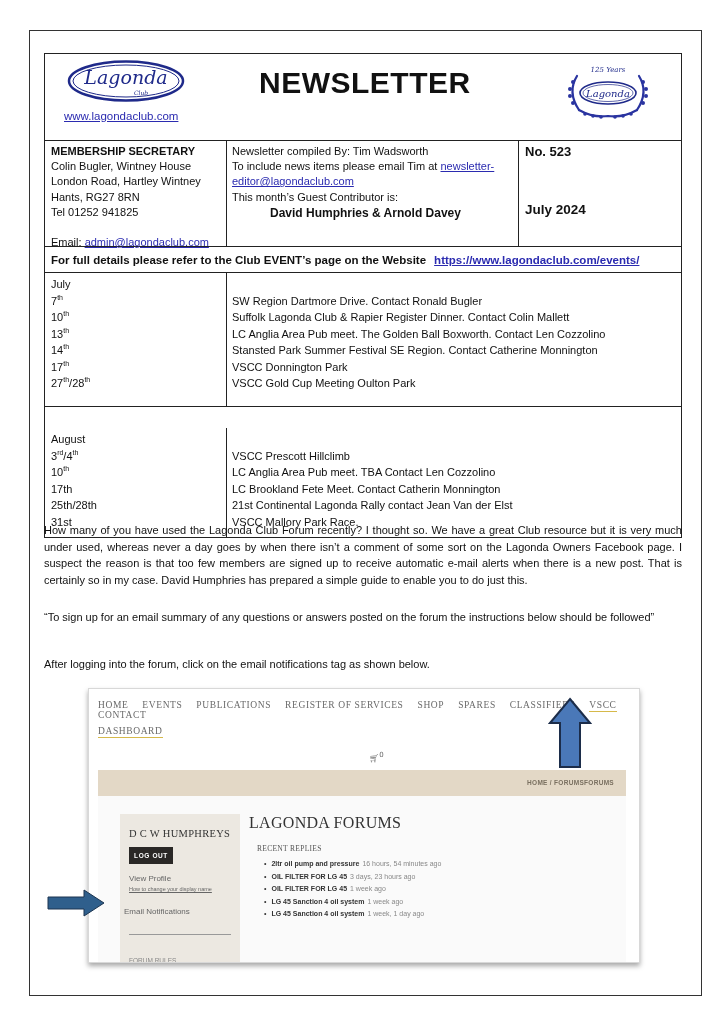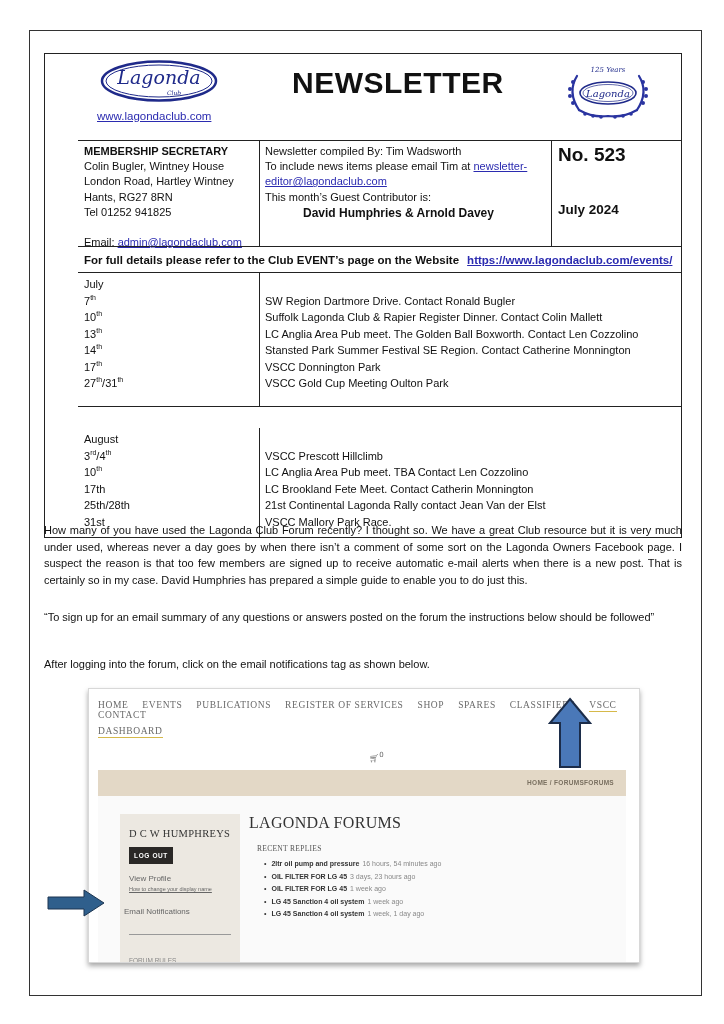--- a/index.html
+++ b/index.html
@@ -5,21 +5,21 @@
   * { box-sizing: border-box; margin: 0; padding: 0; }
   html, body { width: 724px; height: 1024px; background: #ffffff; overflow: hidden; }
   body { position: relative; font-family: "Liberation Sans", sans-serif; color: #111; }
 
   .page-border {
     position: absolute; left: 29px; top: 30px; width: 673px; height: 966px;
     border: 1.5px solid #333;
   }
 
   
-  .htable { position: absolute; left: 44px; top: 53px; width: 638px; border: 1.5px solid #222; padding-left: 33px; }
+  .htable { position: absolute; left: 44px; top: 53px; width: 638px; border: 1.5px solid #222; }
   .hrow { display: flex; border-bottom: 1.5px solid #222; }
   .hrow:last-child { border-bottom: none; }
   .cell { border-right: 1.5px solid #222; }
   .cell:last-child { border-right: none; }
 
   .row-title { height: 87px; }
   .logo-cell { width: 182px; position: relative; border-right: none; }
   .title-cell { flex: 1; position: relative; border-right: none; }
   .crest-cell { width: 140px; position: relative; }
 
@@ -34,21 +34,21 @@
   }
   .crest { position: absolute; left: 22px; top: 8px; width: 90px; height: 58px; }
 
   .row-info { height: 106px; }
   .secretary-cell { width: 182px; padding: 3px 6px; font-size: 11px; line-height: 15.2px; }
   .compiler-cell { width: 292px; padding: 3px 5px; font-size: 11px; line-height: 15.2px; }
   .issue-cell { flex: 1; padding: 3px 6px; position: relative; }
   .bold { font-weight: bold; }
   .link { color: #2b2bb0; text-decoration: underline; }
   .guest-name { font-weight: bold; font-size: 12px; padding-left: 38px; margin-top: 1px; }
-  .issue-no { position: absolute; left: 6px; top: 3px; font-size: 19px; font-weight: bold; }
+  .issue-no { position: absolute; left: 6px; top: 3px; font-size: 13px; font-weight: bold; }
   .issue-date { position: absolute; left: 6px; top: 61px; font-size: 13.5px; font-weight: bold; }
   .email-line { margin-top: 15px; }
 
   .row-banner { height: 26px; align-items: center; padding-left: 6px; font-size: 11.5px; font-weight: bold; }
   .row-banner .link { margin-left: 8px; }
 
   .row-events { font-size: 11px; line-height: 16.5px; }
   .dates-cell { width: 182px; padding: 3px 6px; }
   .desc-cell { flex: 1; padding: 3px 5px; }
   .row-july { height: 134px; }
@@ -184,21 +184,21 @@
   </div>
 
   <div class="hrow row-events row-july">
     <div class="cell dates-cell">
       <div>July</div>
       <div><span>7</span><sup>th</sup></div>
       <div><span>10</span><sup>th</sup></div>
       <div><span>13</span><sup>th</sup></div>
       <div><span>14</span><sup>th</sup></div>
       <div><span>17</span><sup>th</sup></div>
-      <div><span>27</span><sup>th</sup><span>/31</span><sup>th</sup></div>
+      <div><span>27</span><sup>th</sup><span>/28</span><sup>th</sup></div>
     </div>
     <div class="cell desc-cell">
       <div>&nbsp;</div>
       <div>SW Region Dartmore Drive. Contact Ronald Bugler</div>
       <div>Suffolk Lagonda Club &amp; Rapier Register Dinner. Contact Colin Mallett</div>
       <div>LC Anglia Area Pub meet. The Golden Ball Boxworth. Contact Len Cozzolino</div>
       <div>Stansted Park Summer Festival SE Region. Contact Catherine Monnington</div>
       <div>VSCC Donnington Park</div>
       <div>VSCC Gold Cup Meeting Oulton Park</div>
     </div>

